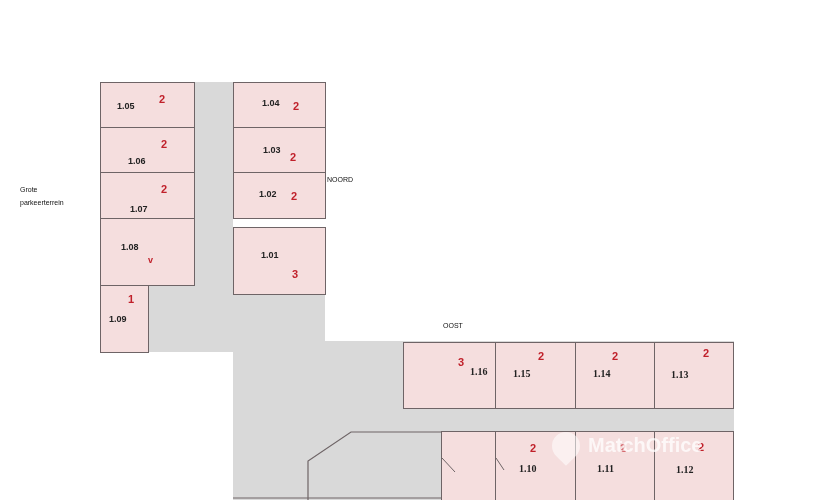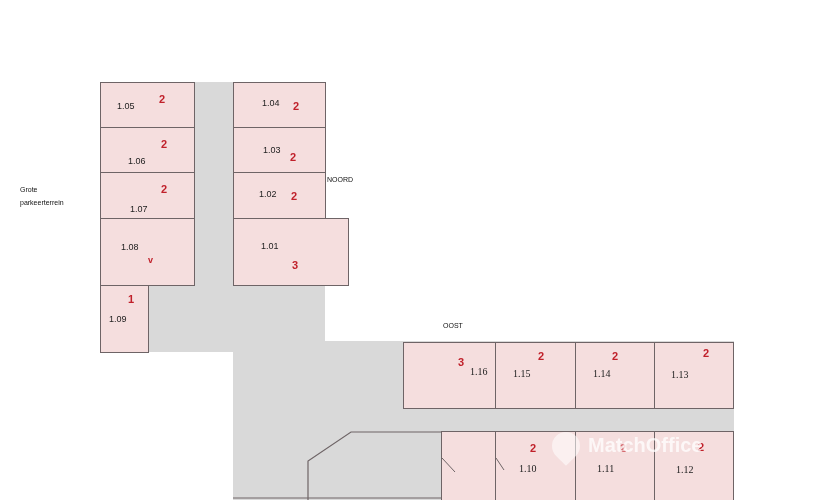--- a/index.html
+++ b/index.html
@@ -1,20 +1,20 @@
 <!DOCTYPE html>
 <html><head>
 <meta charset="utf-8">
 <style>
   html, body { margin:0; padding:0; }
   body { width:825px; height:500px; position:relative; background:#ffffff; overflow:hidden;
          font-family:"Liberation Sans", sans-serif; }
   .gray { position:absolute; background:#d9d9d9; }
   .room { position:absolute; background:#f5dede; border:1px solid #6e6466; box-sizing:border-box; }
-  .rid { position:absolute; font-size:9px; font-weight:normal; color:#222; }
+  .rid { position:absolute; font-size:9px; font-weight:bold; color:#222; }
   .rid.serif { font-family:"Liberation Serif", serif; font-size:10px; }
   .cap { position:absolute; font-size:11px; font-weight:bold; color:#c0202a; }
   .lbl { position:absolute; font-size:7px; color:#111; line-height:13px; }
   svg.lines { position:absolute; left:0; top:0; }
   .wm { position:absolute; left:552px; top:432px; color:rgba(255,255,255,0.75); font-size:20px; font-weight:bold; letter-spacing:0px; }
   .wm-pin { position:absolute; left:552px; top:432px; width:28px; height:28px; border-radius:50% 50% 50% 0; transform:rotate(-45deg); background:rgba(255,255,255,0.55); }
 </style>
 </head>
 <body>
 
@@ -54,21 +54,21 @@
   <span class="cap" style="left:59px;top:17px;">2</span>
 </div>
 <div class="room" style="left:233px;top:127px;width:93px;height:46px;">
   <span class="rid" style="left:29px;top:17px;">1.03</span>
   <span class="cap" style="left:56px;top:23px;">2</span>
 </div>
 <div class="room" style="left:233px;top:172px;width:93px;height:47px;">
   <span class="rid" style="left:25px;top:16px;">1.02</span>
   <span class="cap" style="left:57px;top:17px;">2</span>
 </div>
-<div class="room" style="left:233px;top:218px;width:116px;height:68px;">
+<div class="room" style="left:233px;top:227px;width:93px;height:68px;">
   <span class="rid" style="left:27px;top:22px;">1.01</span>
   <span class="cap" style="left:58px;top:40px;">3</span>
 </div>
 
 <div class="room" style="left:403px;top:342px;width:93px;height:67px;">
   <span class="rid serif" style="left:26px;top:23px;margin-left:40px;">1.16</span>
   <span class="cap" style="left:54px;top:13px;">3</span>
 </div>
 <div class="room" style="left:495px;top:342px;width:81px;height:67px;">
   <span class="rid serif" style="left:17px;top:25px;">1.15</span>

